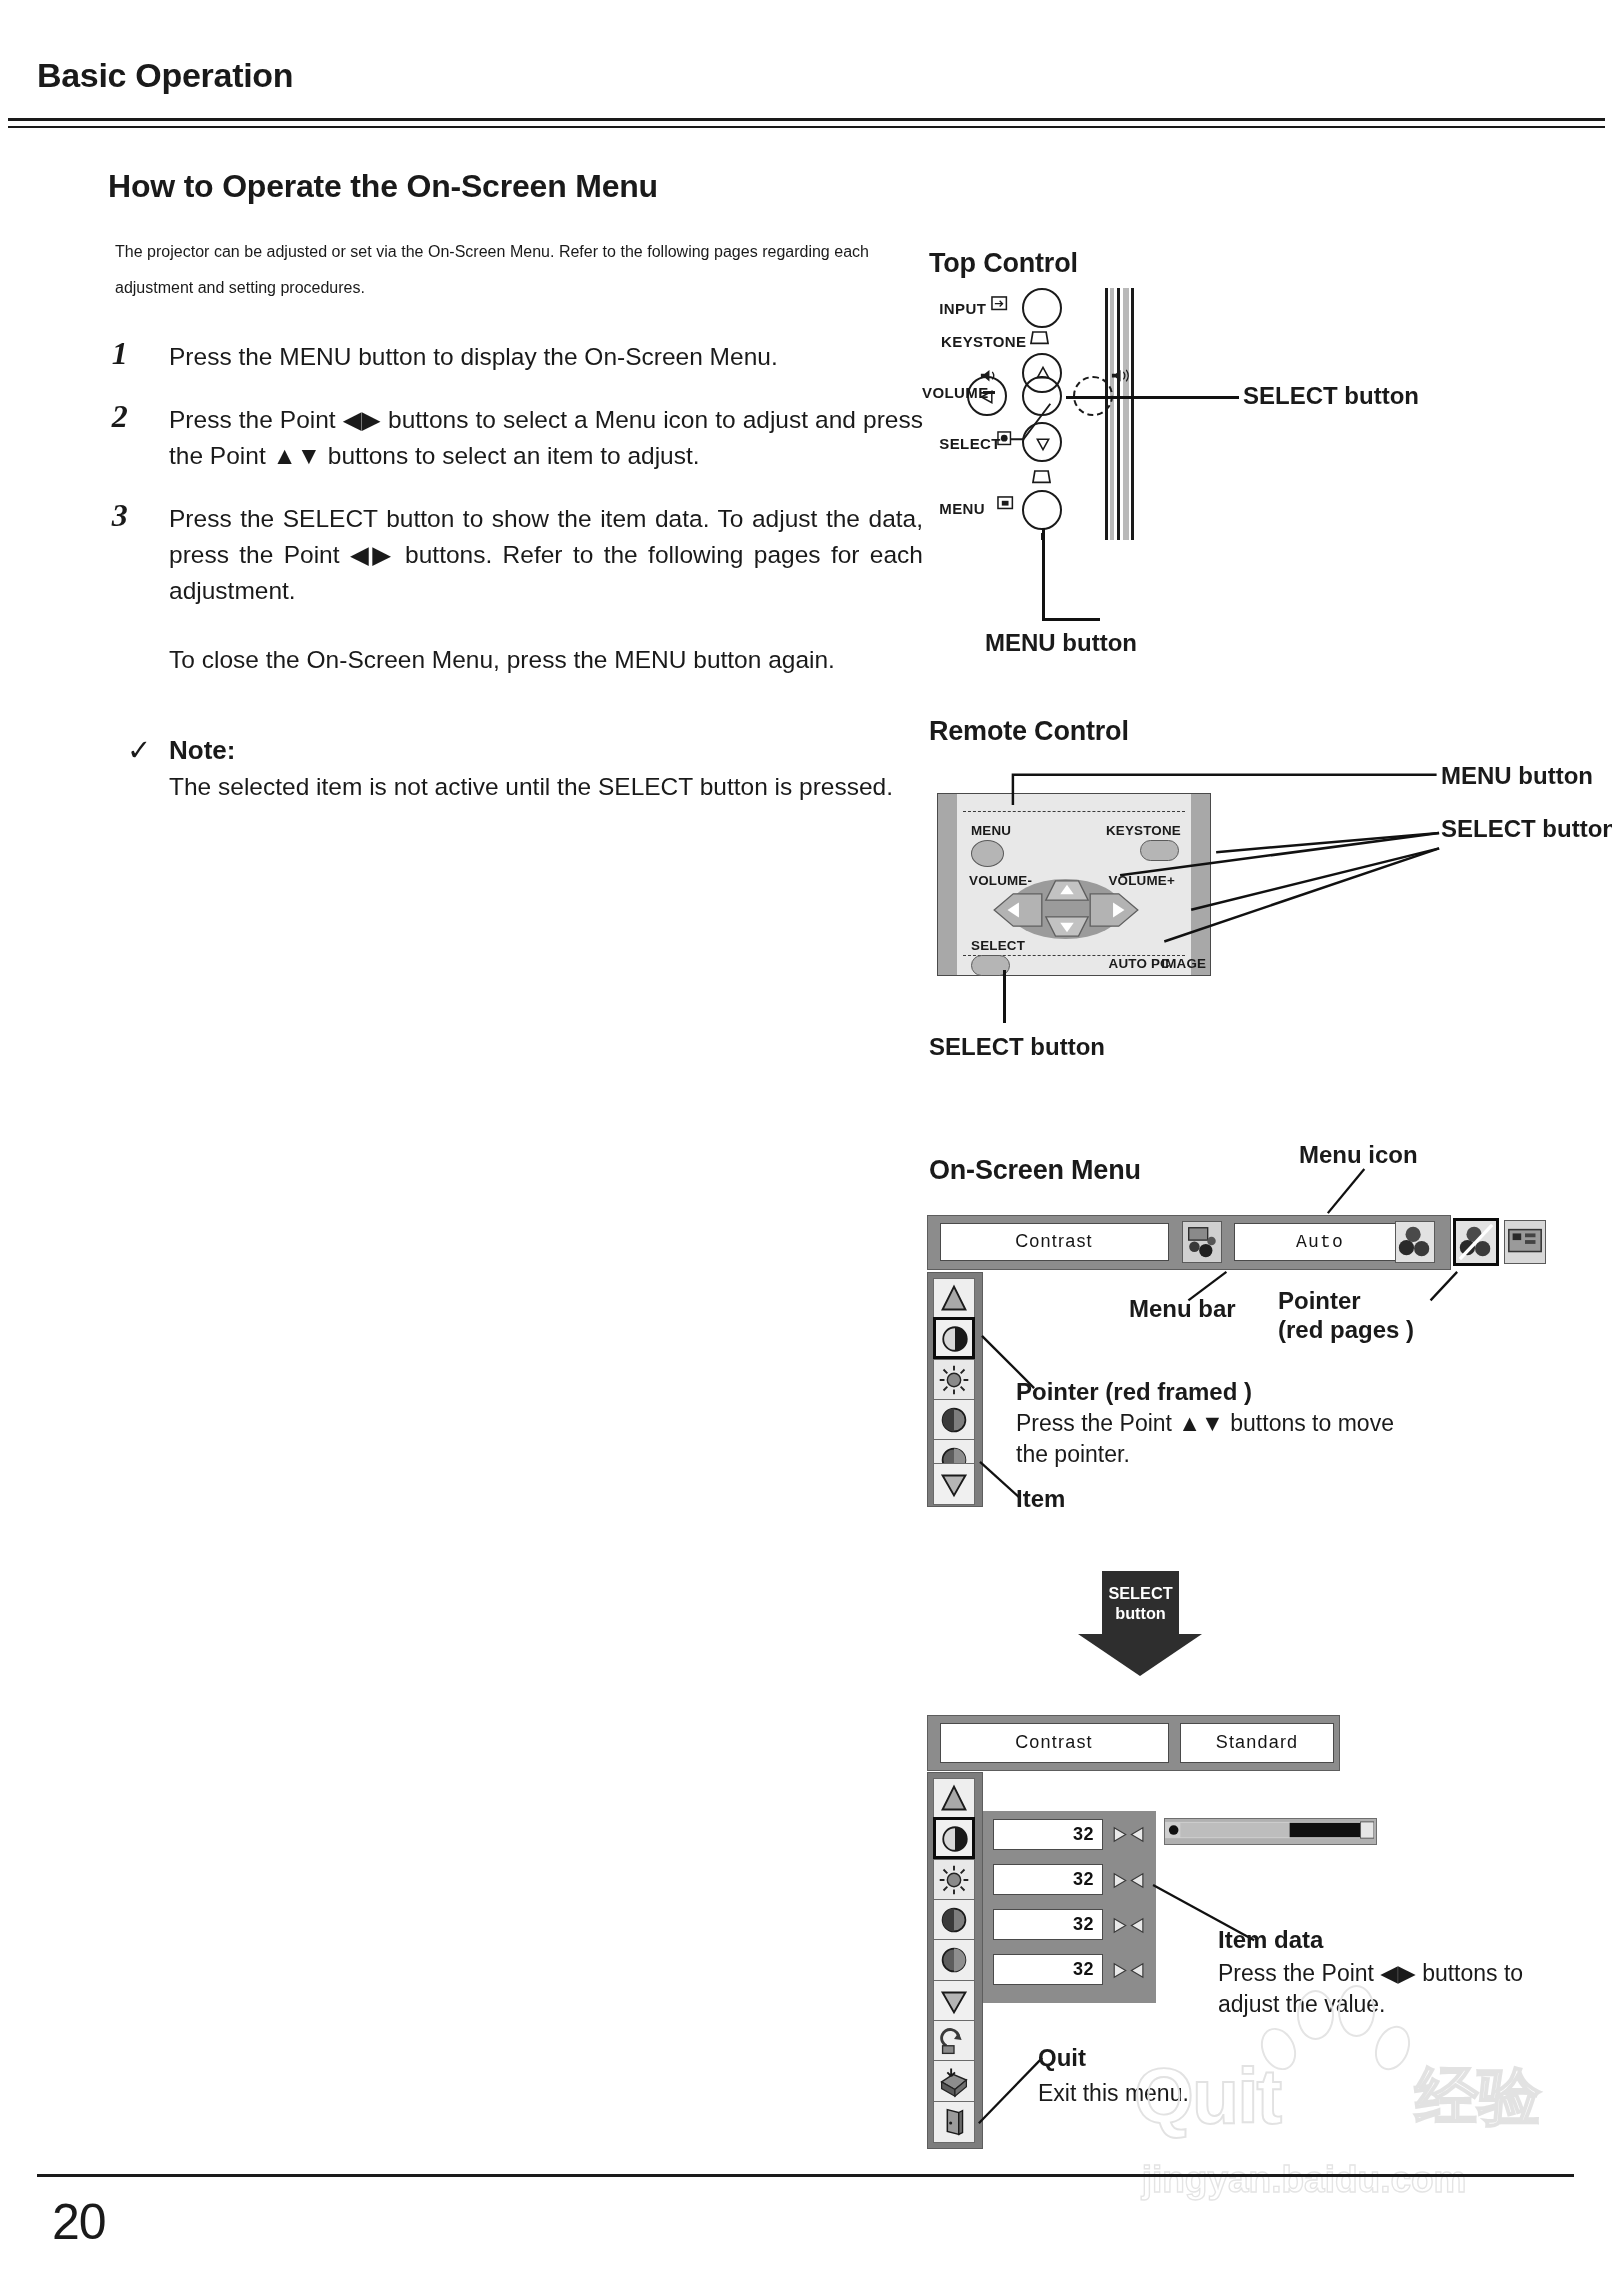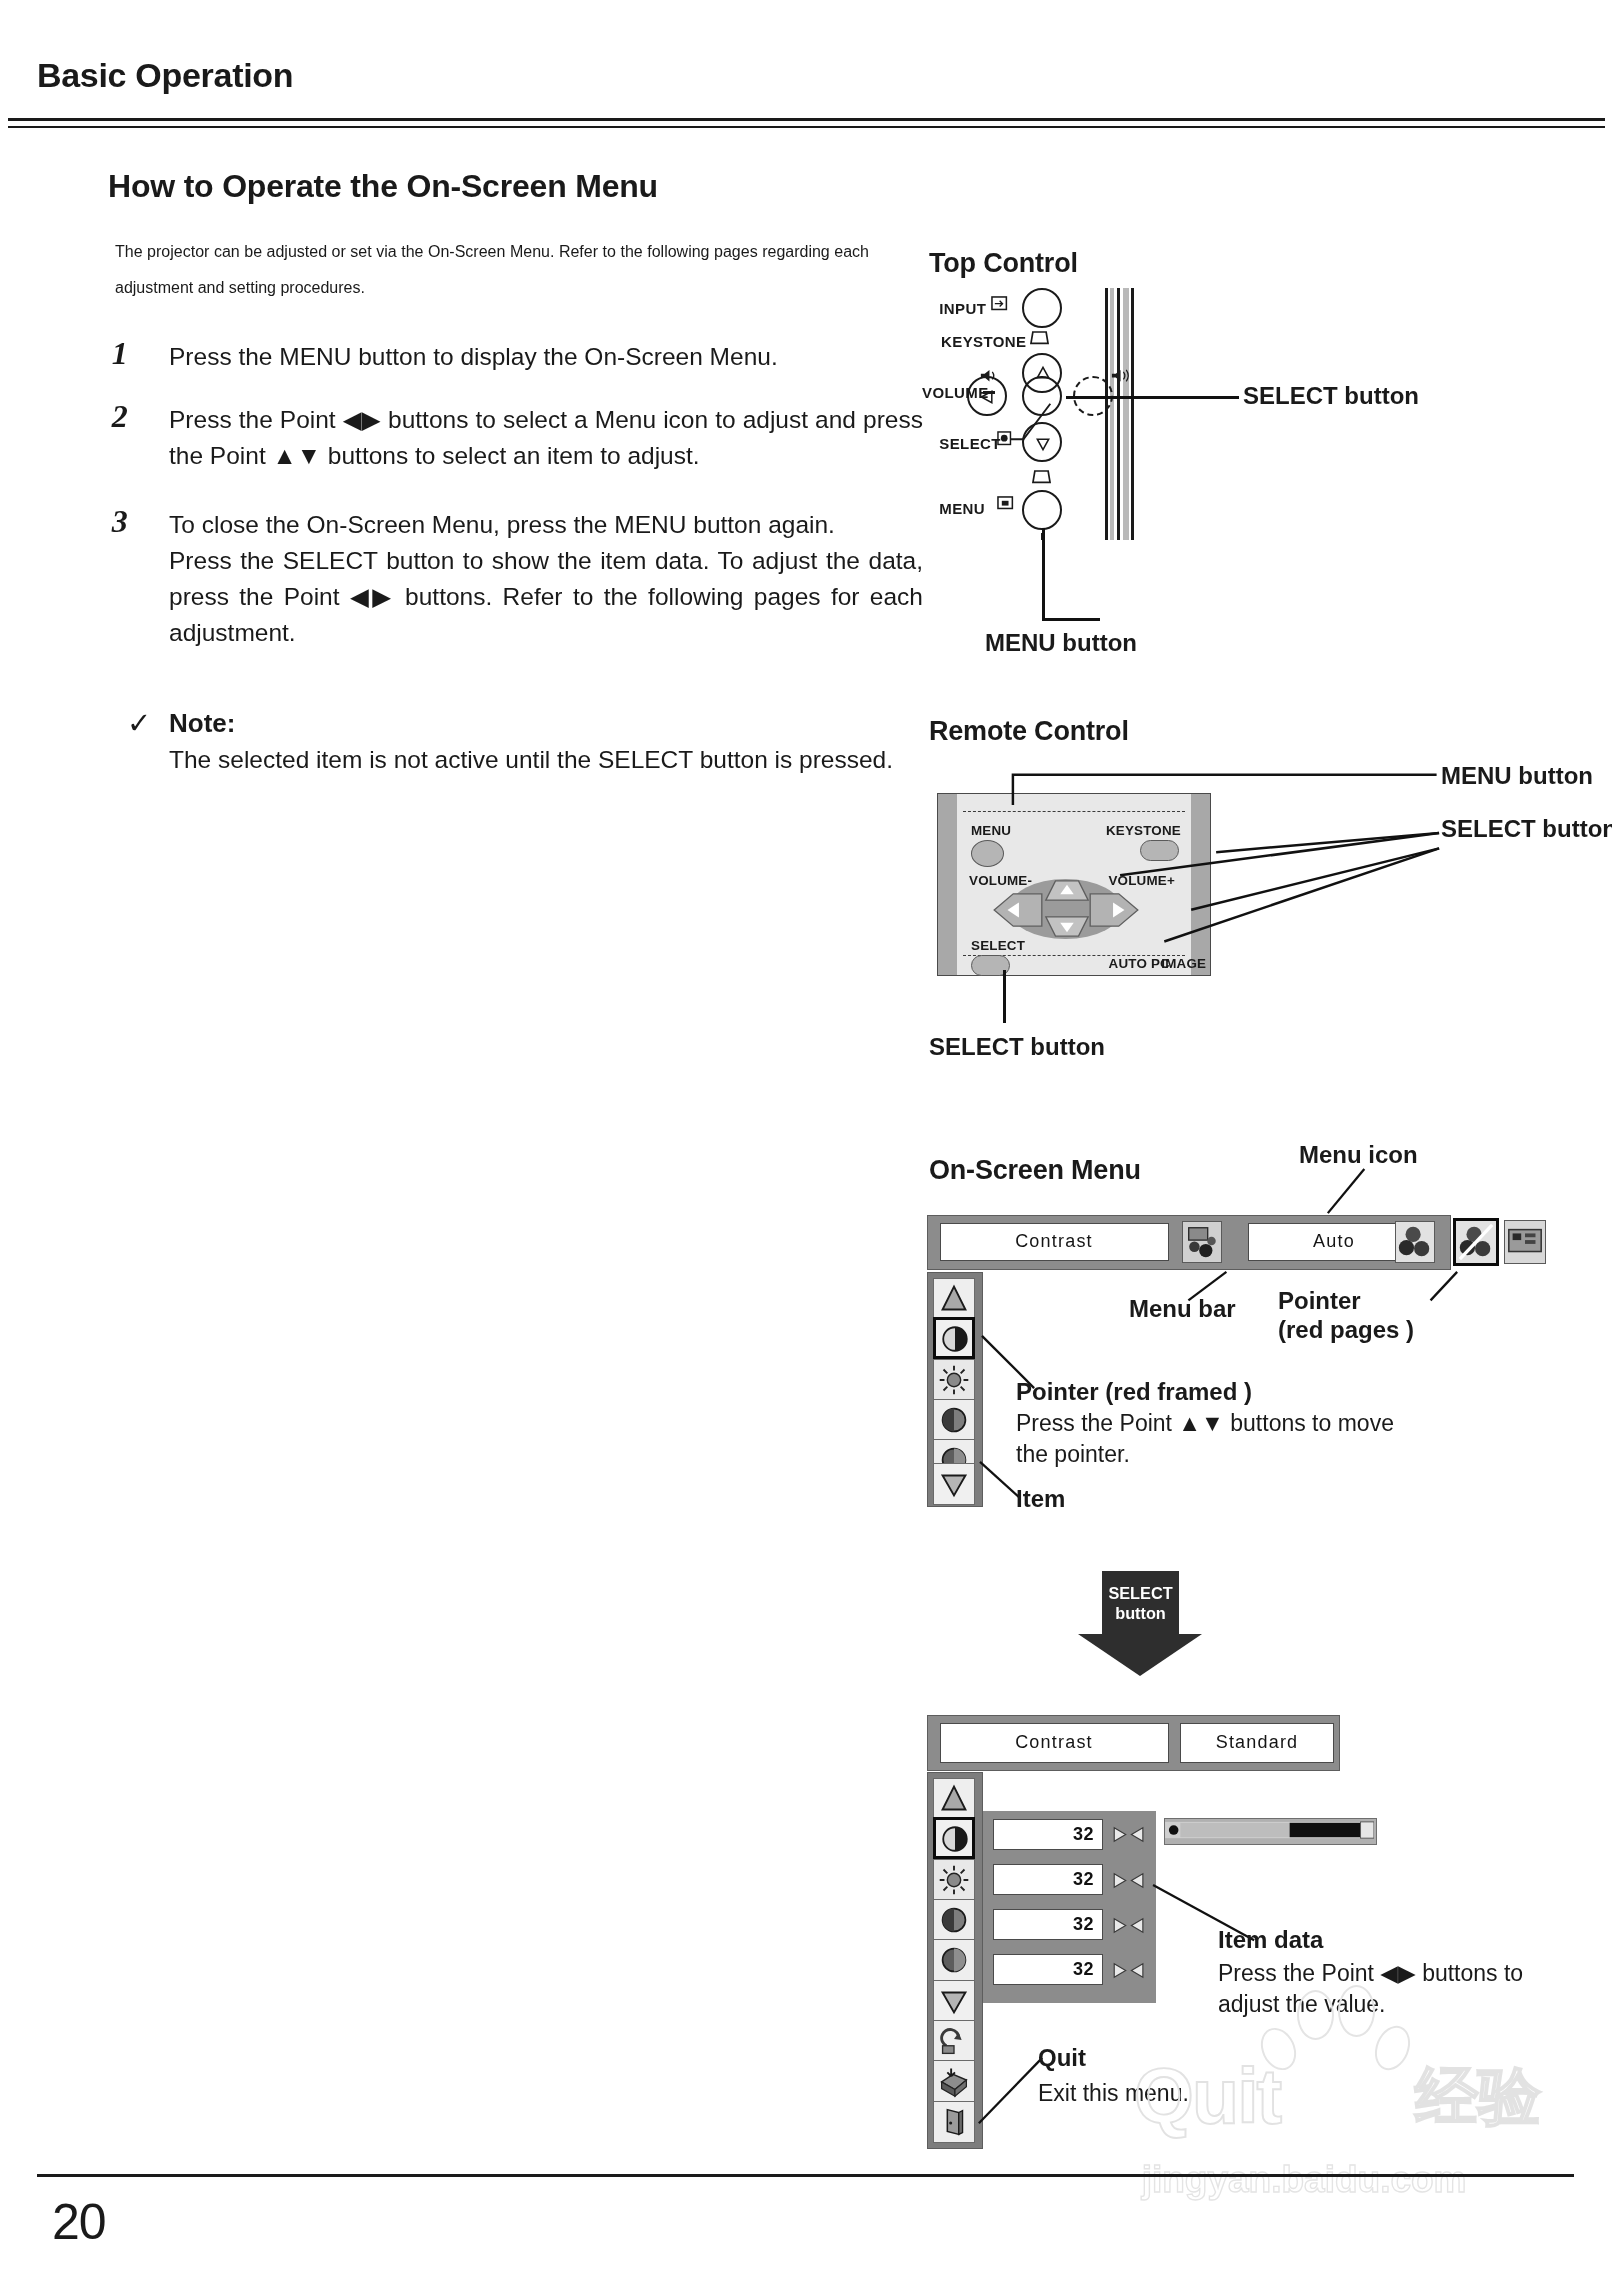--- a/index.html
+++ b/index.html
@@ -400,22 +400,22 @@
     <div class="step-body">Press the MENU button to display the On-Screen Menu.</div>
   </div>
 
   <div class="step">
     <div class="step-num">2</div>
     <div class="step-body">Press the Point ◀▶ buttons to select a Menu icon to adjust and press the Point ▲▼ buttons to select an item to adjust.</div>
   </div>
 
   <div class="step">
     <div class="step-num">3</div>
+    <div class="step-body">Press the SELECT button to show the item data. To adjust the data, press the Point ◀▶ buttons. Refer to the following pages for each adjustment.</div>
     <div class="step-body step-extra">To close the On-Screen Menu, press the MENU button again.</div>
-    <div class="step-body">Press the SELECT button to show the item data. To adjust the data, press the Point ◀▶ buttons. Refer to the following pages for each adjustment.</div>
   </div>
 
   <div class="note-block">
     <div class="note-check">✓</div>
     <div class="note-title">Note:</div>
     <div class="note-text">The selected item is not active until the SELECT button is pressed.</div>
   </div>
 
 </div>
 
@@ -572,21 +572,21 @@
   <div class="osm-iconbox" style="left:254px; top:4.8px; width:40px; height:42px;">
     <svg width="38" height="40" viewBox="0 0 40 42">
       <rect x="0" y="0" width="40" height="42" fill="#d0d0d0"></rect>
       <rect x="6" y="6" width="20" height="13" fill="#8a8a8a" stroke="#2a2a2a" stroke-width="1.4"></rect>
       <circle cx="12" cy="26" r="5.5" fill="#3a3a3a"></circle>
       <circle cx="24" cy="30" r="7" fill="#1f1f1f"></circle>
       <circle cx="30" cy="20" r="4.5" fill="#555"></circle>
     </svg>
   </div>
 
-  <div class="osm-field" style="left:320px; top:6.7px; width:172px; height:38px;">Auto</div>
+  <div class="osm-field" style="left:306px; top:6.7px; width:172px; height:38px;font-family:Liberation Mono, monospace;">Auto</div>
 
   <div class="osm-iconbox" style="left:467px; top:4.8px; width:40px; height:42px;">
     <svg width="38" height="40" viewBox="0 0 40 42">
       <rect x="0" y="0" width="40" height="42" fill="#e2e2e2"></rect>
       <circle cx="18" cy="13" r="8" fill="#4a4a4a"></circle>
       <circle cx="11" cy="27" r="8" fill="#2a2a2a"></circle>
       <circle cx="27" cy="28" r="8" fill="#3a3a3a"></circle>
     </svg>
   </div>
 </div>

